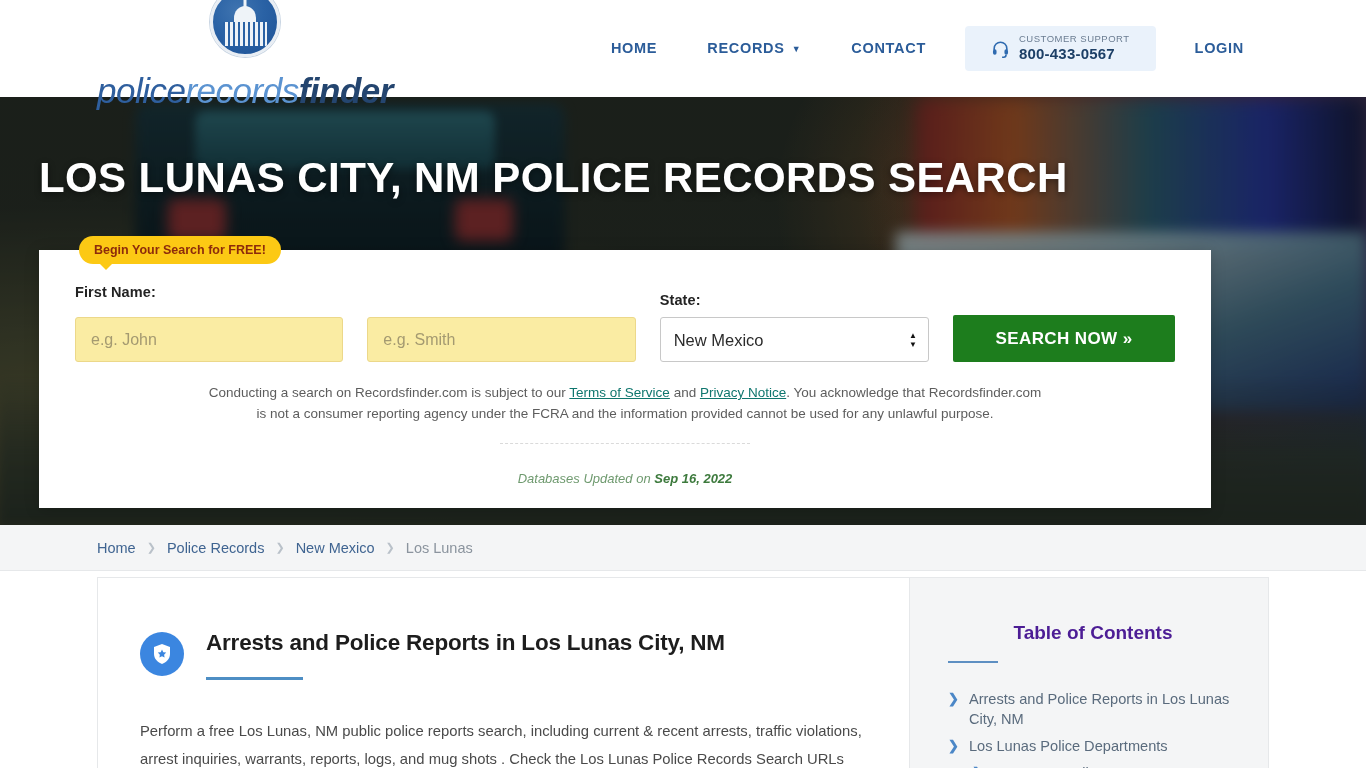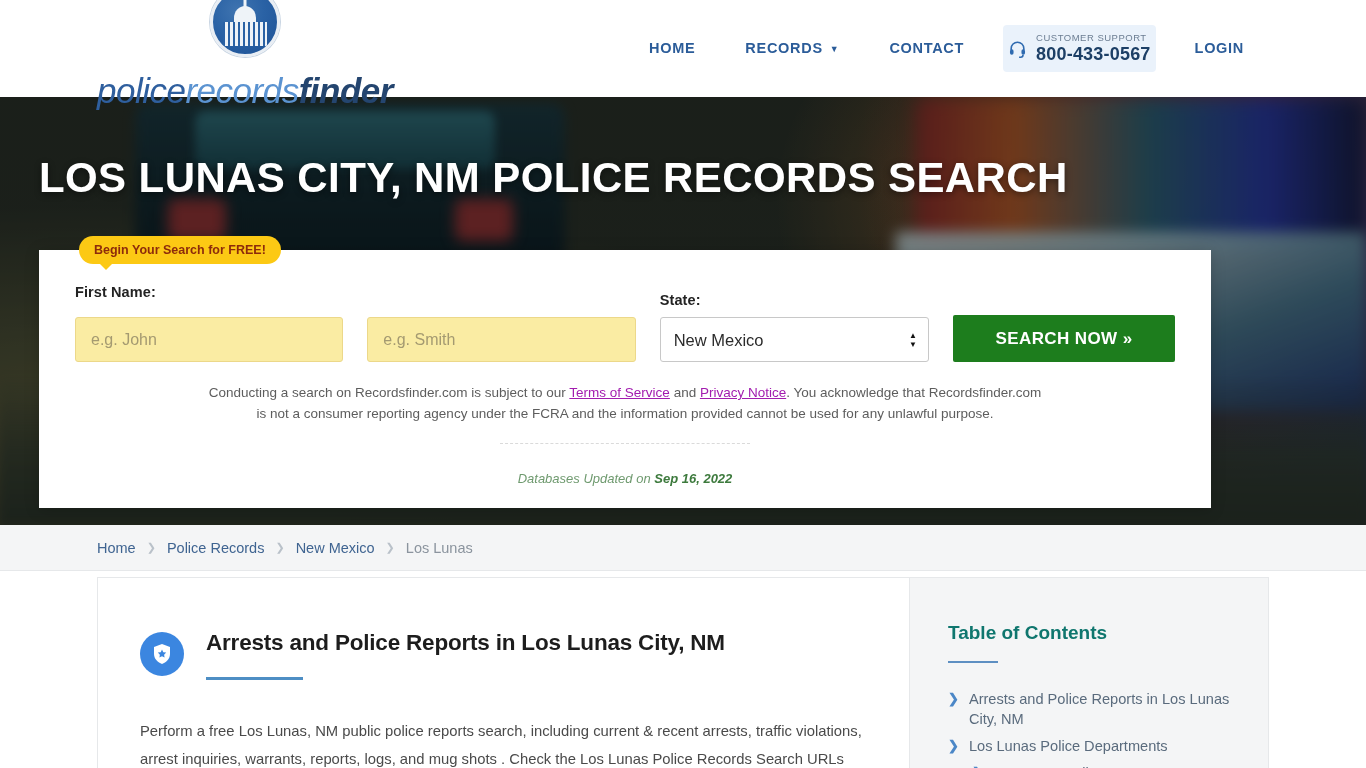--- a/index.html
+++ b/index.html
@@ -55,25 +55,25 @@
   .nav { margin-left: auto; display: flex; align-items: center; gap: 0; }
   .nav a {
     color: #2b5c99; font-size: 14.5px; font-weight: 600;
     letter-spacing: .7px; text-decoration: none; padding: 0 25px;
     display: flex; align-items: center; gap: 7px; white-space: nowrap;
   }
   .caret { font-size: 9px; display: inline-block; transform: translateY(1px); color:#2b5c99; }
   .support {
     display: flex; align-items: center; gap: 9px;
     background: #eaf2fb; border-radius: 4px;
-    padding: 8px 5px; margin: 0 14px;
+    padding: 8px 26px; margin: 0 14px;
   }
   .support .sup-txt { line-height: 1.15; }
   .support .sup-lbl { font-size: 9.5px; color: #6b7d92; letter-spacing: .5px; }
-  .support .sup-num { font-size: 18px; font-weight: 700; color: #1c3f66; letter-spacing: .2px; }
+  .support .sup-num { font-size: 15px; font-weight: 700; color: #1c3f66; letter-spacing: .2px; }
   .headset { color:#2f6bb0; display:flex; }
 
   
   .hero {
     position: relative; height: 428px;
     background:
       radial-gradient(circle at 86% 18%, rgba(190,40,40,.55) 0%, rgba(190,40,40,0) 26%),
       radial-gradient(circle at 97% 30%, rgba(40,70,210,.55) 0%, rgba(40,70,210,0) 25%),
       radial-gradient(circle at 72% 24%, rgba(188,110,40,.45) 0%, rgba(188,110,40,0) 20%),
       radial-gradient(ellipse at 10% 70%, rgba(96,88,46,.85) 0%, rgba(40,40,28,.9) 45%),
@@ -161,21 +161,21 @@
   }
   .search-btn {
     height: 47px; width: 230px; background: #1d7d1d; color: #fff;
     border: 0; border-radius: 2px; font-size: 17px; font-weight: 700;
     letter-spacing: .4px; cursor: pointer; font-family: "Liberation Sans", sans-serif;
   }
   .disclaimer {
     margin: 21px auto 0; width: 840px; text-align: center;
     font-size: 13.5px; line-height: 1.55; color: #5d5d5d;
   }
-  .disclaimer a { color: #a21caf; text-decoration: underline; }
+  .disclaimer a { color: #0f766e; text-decoration: underline; }
   .dash-div {
     margin: 18px auto 0; width: 250px;
     border-top: 1px dashed #dadada;
   }
   .updated {
     margin-top: 27px; text-align: center; font-size: 13px;
     color: #6f9a6f; font-style: italic;
   }
   .updated b { color: #3d7a3d; font-weight: 700; }
 
@@ -206,21 +206,21 @@
     font-size: 22.5px; font-weight: 700; color: #1d1d1d; letter-spacing: -.2px;
   }
   .h2rule { width: 97px; height: 3px; background: #4e8ec4; margin-top: 21px; }
   .body-p {
     margin-top: 37px; font-size: 14.8px; line-height: 1.92; color: #4a4a4a;
   }
   .toc {
     width: 360px; background: #f4f5f6; border: 1px solid #e6e8ea;
     padding: 44px 30px 0 38px;
   }
-  .toc h3 { font-size: 19px; font-weight: 700; color: #0f766e; }
+  .toc h3 { font-size: 19px; font-weight: 700; color: #4c1d95; text-align: center; }
   .toc-rule { width: 50px; height: 2px; background: #5d8fc2; margin-top: 17px; }
   .toc ul { list-style: none; margin-top: 26px; }
   .toc li { display: flex; gap: 10px; font-size: 14.6px; line-height: 1.38; margin-bottom: 7px; color: #5a6b7d; }
   .toc li.sub { padding-left: 24px; font-size: 14.6px; }
   .chev { color: #4b87c7; font-weight: 700; font-size: 13px; flex: 0 0 auto; margin-top: 1px; }
 </style>
 </head>
 <body>
 
 <div class="header">

